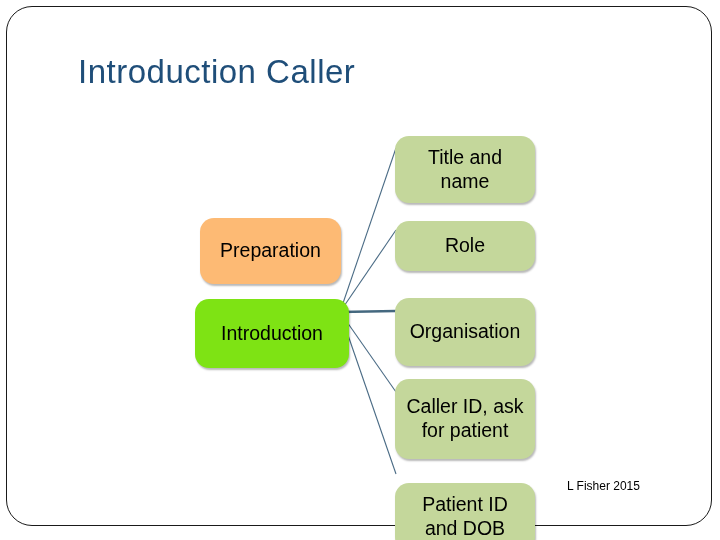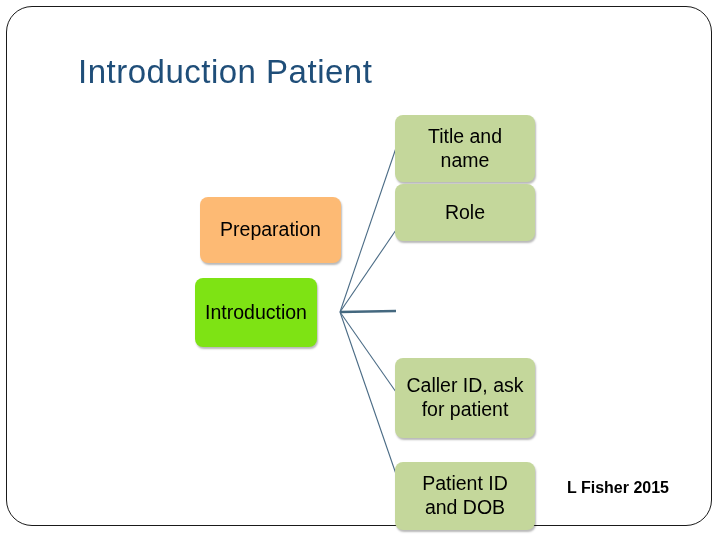--- a/index.html
+++ b/index.html
@@ -33,81 +33,83 @@
   }
 
   svg.connectors {
     position: absolute; left: 0; top: 0;
     width: 720px; height: 540px;
     pointer-events: none;
   }
 
   .node {
     position: absolute;
-    border-radius: 8px;
+    border-radius: 14px;
     display: flex;
     align-items: center;
     justify-content: center;
     text-align: center;
     color: #000000;
     font-size: 19.5px;
     line-height: 1.22;
     white-space: pre-line;
     box-shadow: 1px 2px 2px rgba(0,0,0,0.28);
     box-sizing: border-box;
     padding: 2px 4px;
+    margin-top: 21px;
   }
 
   
   .node-preparation  { left: 200px; top: 197px; width: 141px; height: 66px; background: #fdba74; }
-  .node-introduction { left: 195px; top: 278px; width: 122px; height: 69px; background: #7EE314; }
+  .node-introduction { left: 195px; top: 278px; width: 154px; height: 69px; background: #7EE314; }
 
   
   .node-right { left: 395px; width: 140px; background: #C4D79B; }
   .rn0 { top: 115px; height: 67px; }
-  .rn1 { top: 184px; height: 57px; }
+  .rn1 { top: 200px; height: 50px; }
   .rn2 { top: 277px; height: 68px; }
   .rn3 { top: 358px; height: 80px; }
   .rn4 { top: 462px; height: 68px; }
 
   .slide-footer {
     position: absolute;
     left: 567px; top: 479px;
-    font-size: 16px;
-    font-weight: bold;
+    font-size: 12px;
+    font-weight: normal;
     color: #000000;
     white-space: nowrap;
   }
 </style>
 </head>
 <body>
 
 <div class="slide">
 
   <div class="slide-border"></div>
 
-  <div class="slide-title">Introduction Patient</div>
+  <div class="slide-title">Introduction Caller</div>
 
   <svg class="connectors" viewBox="0 0 720 540" xmlns="http://www.w3.org/2000/svg">
     <line x1="340" y1="312" x2="396" y2="148" stroke="#4A6B85" stroke-width="1.1"></line>
     <line x1="340" y1="312" x2="396" y2="230" stroke="#4A6B85" stroke-width="1.1"></line>
     <line x1="340" y1="312" x2="396" y2="311" stroke="#44687F" stroke-width="2.6"></line>
     <line x1="340" y1="312" x2="396" y2="392" stroke="#4A6B85" stroke-width="1.1"></line>
     <line x1="340" y1="312" x2="396" y2="474" stroke="#4A6B85" stroke-width="1.1"></line>
   </svg>
 
   <div class="node node-preparation">Preparation</div>
 
   <div class="node node-introduction">Introduction</div>
 
   <div class="node node-right rn0">Title and
 name</div>
 
   <div class="node node-right rn1">Role</div>
 
+  <div class="node node-right rn2">Organisation</div>
 
   <div class="node node-right rn3">Caller ID, ask
 for patient</div>
 
   <div class="node node-right rn4">Patient ID
 and DOB</div>
 
   <div class="slide-footer">L Fisher 2015</div>
 
 </div>

